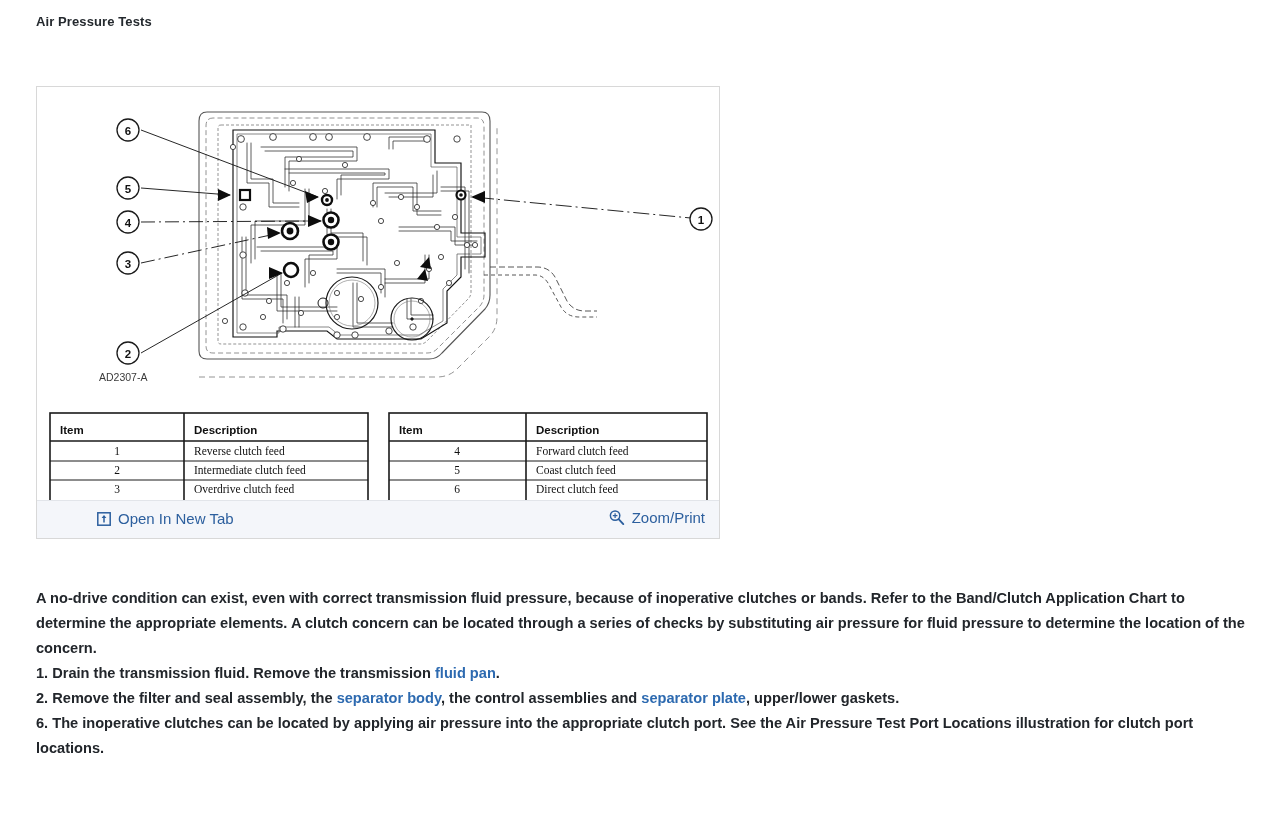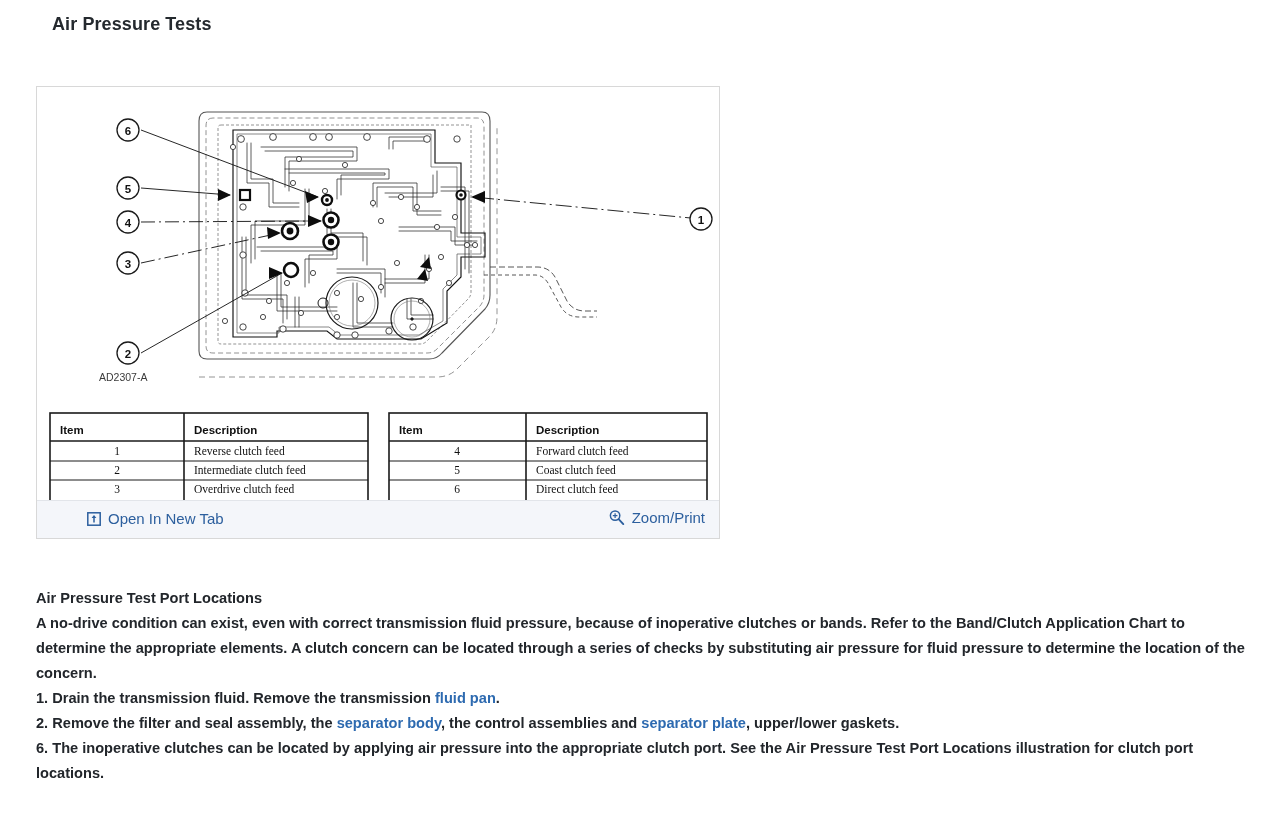--- a/index.html
+++ b/index.html
@@ -14,23 +14,23 @@
     height: 836px;
     font-family: "Liberation Sans", sans-serif;
     color: #222222;
     overflow: hidden;
     position: relative;
   }
 
   
   .page-title {
     position: absolute;
-    left: 52px;
+    left: 36px;
     top: 14px;
-    font-size: 18px;
+    font-size: 13px;
     font-weight: bold;
     color: #24292e;
     letter-spacing: 0.1px;
   }
 
   
   .figure-card {
     position: absolute;
     left: 36px;
     top: 86px;
@@ -64,21 +64,21 @@
     position: absolute;
     display: flex;
     align-items: center;
     gap: 7px;
     color: #2c5f9e;
     font-size: 15px;
     cursor: pointer;
     text-decoration: none;
     white-space: nowrap;
   }
-  .footer-link.left  { left: 18px;  top: 9px; padding-left: 32px; }
+  .footer-link.left  { left: 28px;  top: 9px; padding-left: 32px; }
   .footer-link.right { right: 14px; top: 8px; align-items: flex-end; }
   .footer-icon { display:flex; align-items:center; }
 
   
   .prose {
     position: absolute;
     left: 36px;
     top: 586px;
     width: 1212px;
     font-size: 14.6px;
@@ -374,21 +374,20 @@
           <path d="M10.6 10.2 L15.3 15.1" stroke="#2c5f9e" stroke-width="1.9" stroke-linecap="round"></path>
           <path d="M7.1 4.3 L7.1 8.9 M4.8 6.6 L9.4 6.6" stroke="#2c5f9e" stroke-width="1.2"></path>
         </svg>
       </span>
       <span>Zoom/Print</span>
     </a>
   </div>
 </div>
 
 <div class="prose">
-  <p class="heading">Air Pressure Test Port Locations</p>
   <p> A no-drive condition can exist, even with correct transmission fluid pressure, because of inoperative clutches or bands. Refer to the Band/Clutch Application Chart to determine the appropriate elements. A clutch concern can be located through a series of checks by substituting air pressure for fluid pressure to determine the location of the concern.</p>
 
   <p><span> 1. Drain the transmission fluid. Remove the transmission </span><a class="inline-link" href="#">fluid pan</a><span>.</span></p>
 
   <p><span> 2. Remove the filter and seal assembly, the </span><a class="inline-link" href="#">separator body</a><span>, the control assemblies and </span><a class="inline-link" href="#">separator plate</a><span>, upper/lower gaskets.</span></p>
 
   <p> 6. The inoperative clutches can be located by applying air pressure into the appropriate clutch port. See the Air Pressure Test Port Locations illustration for clutch port locations.</p>
 </div>
 
 </body></html>

